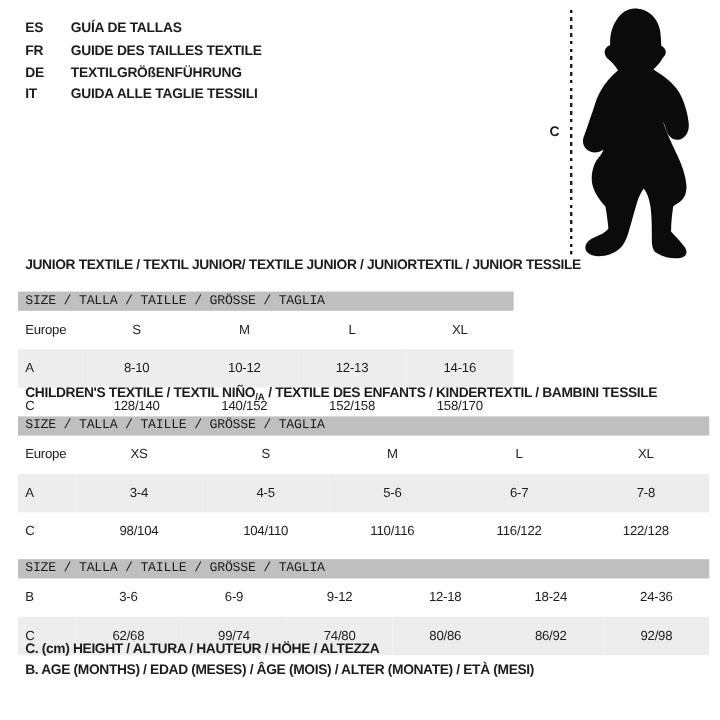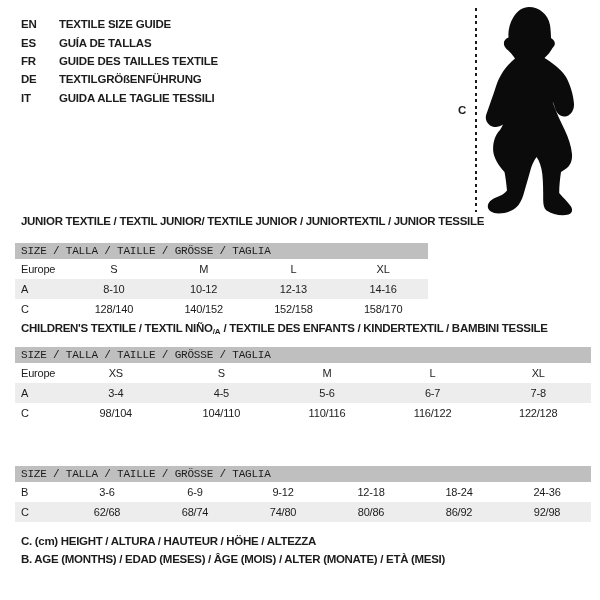--- a/index.html
+++ b/index.html
@@ -46,38 +46,34 @@
   #table-junior{top:243px;width:413px;}
   #table-children{top:347px;width:576px;}
   #table-babies{top:466px;width:576px;}
   #table-junior col.col-label{width:54px;}
   #table-children col.col-label{width:48px;}
   #table-babies col.col-label{width:48px;}
   .size-table th.bar{
     background:var(--bar-bg);text-align:left;font-weight:normal;
     height:14px;padding:1px 0 1px 6px;font-size:11px;font-family:Liberation Mono, monospace;
   }
-  .size-table td{height:20px;padding:0;text-align:center;white-space:nowrap;}
+  .size-table td{height:32px;padding:0;text-align:center;white-space:nowrap;}
   .size-table td.rowlabel{text-align:left;padding-left:6px;}
   .size-table tr.stripe td{background:var(--stripe-bg);}
 
   
   .legend{position:absolute;left:21px;top:535px;font-size:11.5px;font-weight:bold;letter-spacing:-0.3px;}
   .legend-line{height:17.5px;white-space:nowrap;}
 </style>
 </head>
 <body>
 
 <div class="page">
 
   <div class="langs">
-    <div class="lang-row">
-      <span class="lang-code">EN</span>
-      <span class="lang-label">TEXTILE SIZE GUIDE</span>
-    </div>
     <div class="lang-row">
       <span class="lang-code">ES</span>
       <span class="lang-label">GUÍA DE TALLAS</span>
     </div>
     <div class="lang-row">
       <span class="lang-code">FR</span>
       <span class="lang-label">GUIDE DES TAILLES TEXTILE</span>
     </div>
     <div class="lang-row">
       <span class="lang-code">DE</span>
@@ -243,21 +239,21 @@
           <td>3-6</td>
           <td>6-9</td>
           <td>9-12</td>
           <td>12-18</td>
           <td>18-24</td>
           <td>24-36</td>
         </tr>
         <tr class="stripe">
           <td class="rowlabel">C</td>
           <td>62/68</td>
-          <td>68/74</td>
+          <td>99/74</td>
           <td>74/80</td>
           <td>80/86</td>
           <td>86/92</td>
           <td>92/98</td>
         </tr>
       </tbody>
     </table>
 
   <div class="legend">
     <div class="legend-line">C. (cm) HEIGHT / ALTURA / HAUTEUR / HÖHE / ALTEZZA</div>

